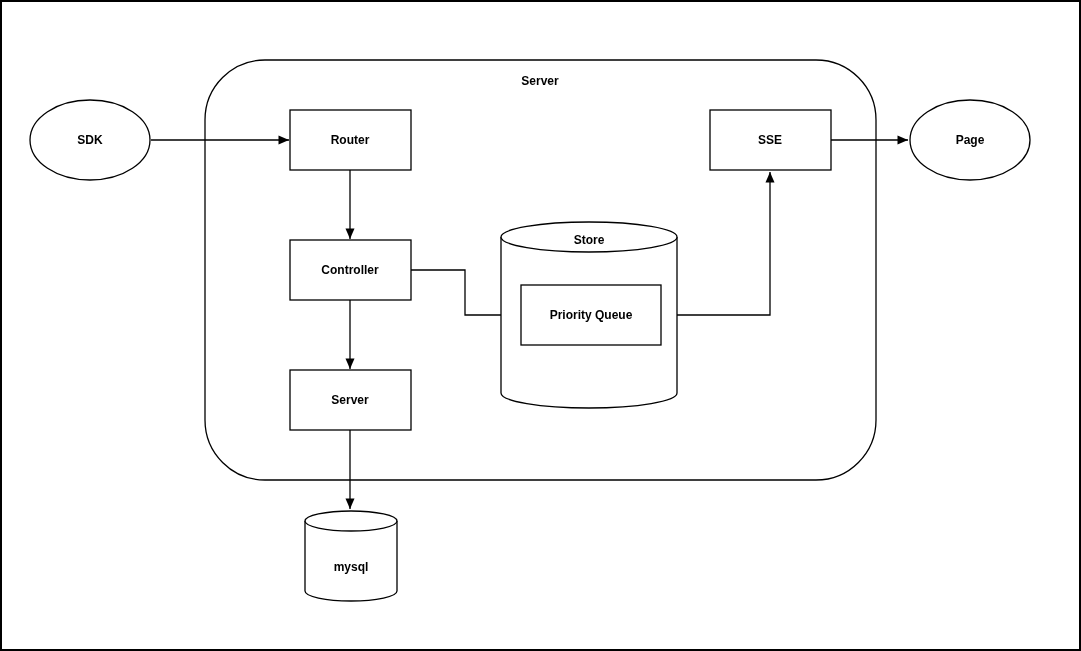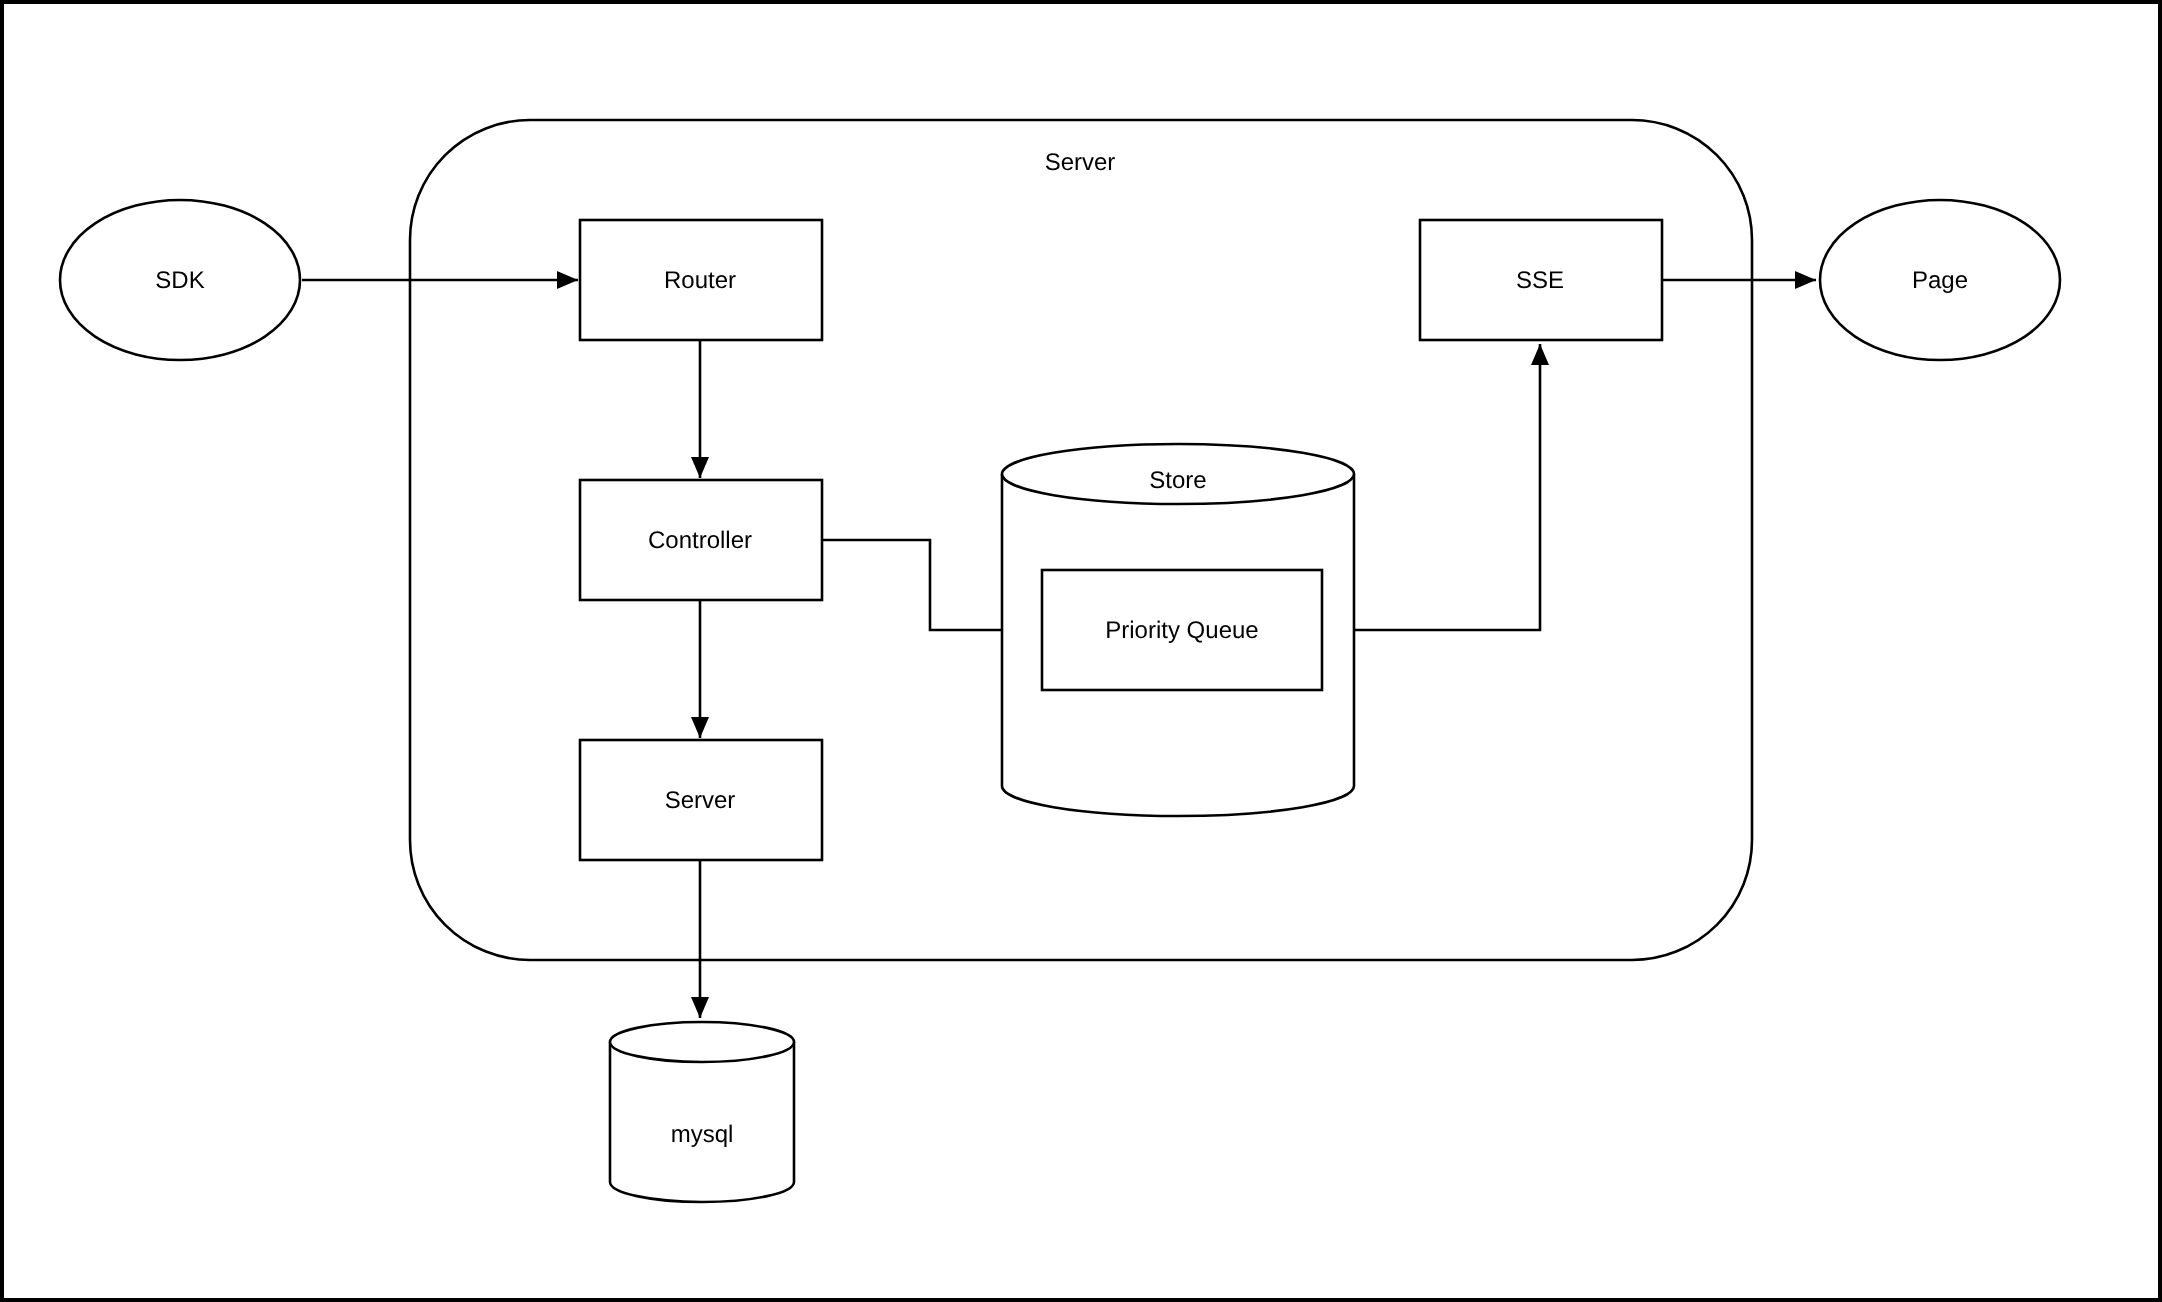--- a/index.html
+++ b/index.html
@@ -7,20 +7,21 @@
     padding: 0;
     background: #ffffff;
     font-family: "Liberation Sans", sans-serif;
   }
   .page {
     position: relative;
     width: 1081px;
     height: 651px;
     background: #ffffff;
     overflow: hidden;
+    font-weight: bold;
   }
   svg { display: block; }
   .shape {
     fill: #ffffff;
     stroke: #000000;
     stroke-width: 1.3;
   }
   .group-frame {
     fill: none;
     stroke: #000000;

